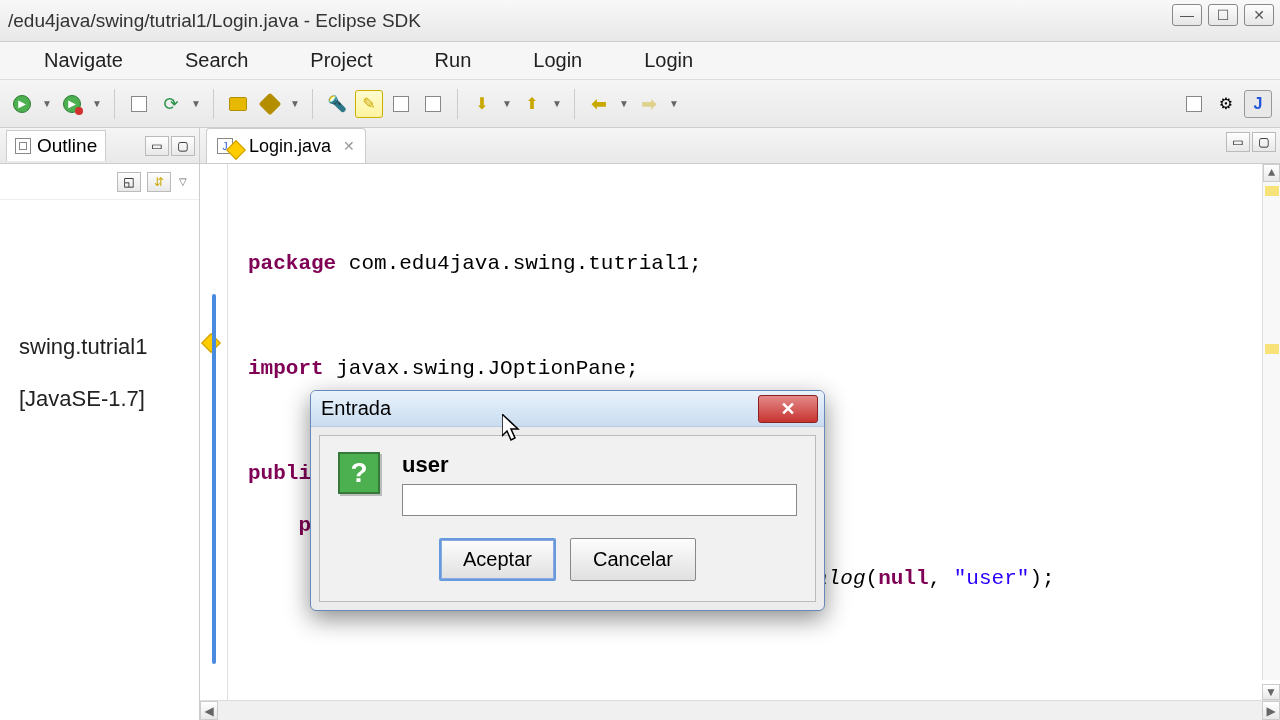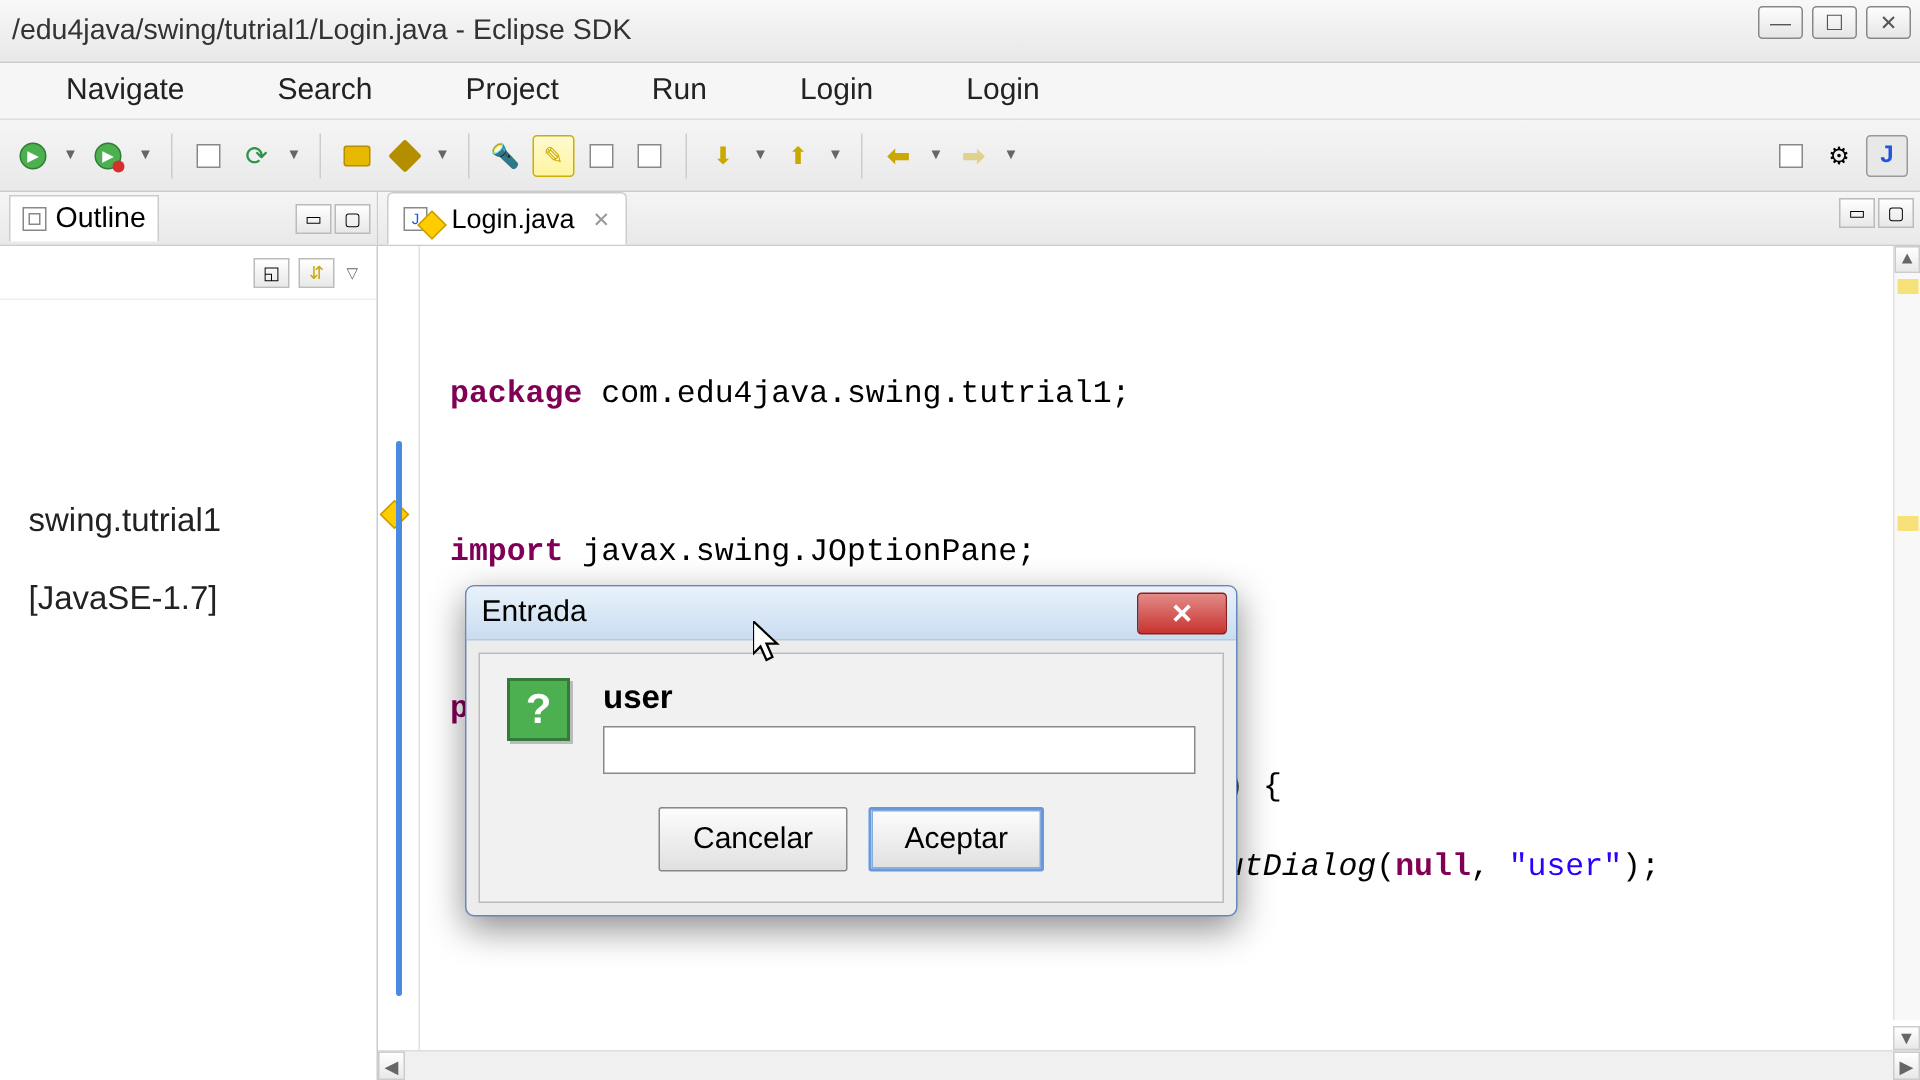--- a/index.html
+++ b/index.html
@@ -89,21 +89,21 @@
 }
 
 
 .main {
   display: flex;
   height: calc(100% - 128px);
 }
 
 
 .outline-panel {
-  width: 252px;
+  width: 200px;
   border-right: 1px solid #ccc;
   background: #fff;
   display: flex;
   flex-direction: column;
 }
 .panel-tabbar {
   height: 36px;
   background: linear-gradient(#f5f5f5,#e9e9e9);
   border-bottom: 1px solid #ccc;
   display: flex;
@@ -583,22 +583,22 @@
     </div>
     <div class="dialog-body">
       <div class="dialog-row">
         <div class="q-icon">?</div>
         <div class="dialog-form">
           <div class="dialog-label">user</div>
           <input class="dialog-input" type="text" value="" style="">
         </div>
       </div>
       <div class="dialog-buttons">
+        <button class="dialog-btn focus">Aceptar</button>
         <button class="dialog-btn">Cancelar</button>
-        <button class="dialog-btn focus">Aceptar</button>
       </div>
     </div>
   </div>
 </div>
 
 <svg class="cursor" width="22" height="30">
   <polygon points="0,0 0,22 5,17 9,26 13,24 9,15 16,15" fill="#fff" stroke="#000" stroke-width="1.5"></polygon>
 </svg>
 
 </body></html>

